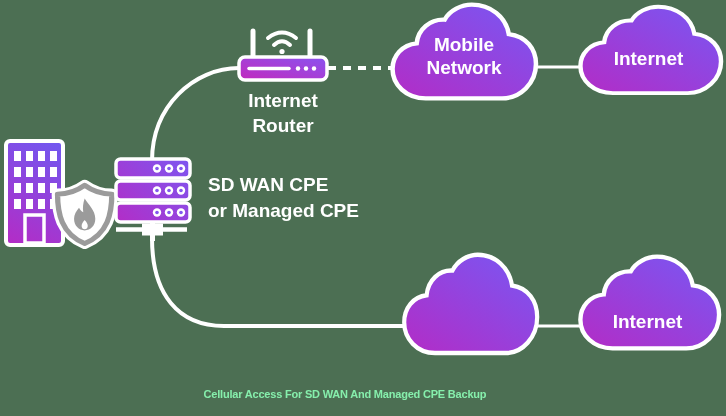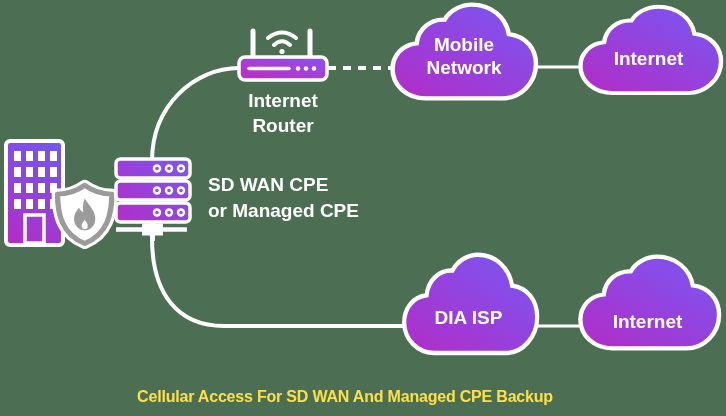--- a/index.html
+++ b/index.html
@@ -10,22 +10,22 @@
   }
   .stage svg{position:absolute;left:0;top:0;}
   .label{
     position:absolute;color:#ffffff;white-space:pre-line;
     font-family:"Liberation Sans",sans-serif;
   }
   .bold{font-weight:bold;}
   .semi{font-weight:600;}
   .ctr{text-align:center;}
   .caption{
-    position:absolute;color:#fde047;font-weight:bold;font-style:normal;
-    font-size:16px;letter-spacing:-0.2px;text-align:center;
+    position:absolute;color:#86efac;font-weight:bold;font-style:normal;
+    font-size:11px;letter-spacing:-0.2px;text-align:center;
   }
 </style>
 </head>
 <body>
 
 <div class="stage">
 
   <svg width="726" height="416" viewBox="0 0 726 416">
     <defs>
       <linearGradient id="gradCloud" x1="0" y1="1" x2="0.9" y2="0">
@@ -149,19 +149,18 @@
 or Managed CPE</div>
 
   <div class="label bold ctr" style="left:213px;top:88px;width:140px;font-size:19px;line-height:25px;">Internet
 Router</div>
 
   <div class="label semi ctr" style="left:390px;top:33px;width:148px;font-size:19px;line-height:23px;">Mobile
 Network</div>
 
   <div class="label semi ctr" style="left:576px;top:47px;width:145px;font-size:19px;line-height:23px;">Internet</div>
 
-  <div class="label semi ctr" style="left:400px;top:306px;width:137px;font-size:19px;line-height:23px;">DIA ISP</div>
 
   <div class="label semi ctr" style="left:576px;top:310px;width:143px;font-size:19px;line-height:23px;">Internet</div>
 
   <div class="caption" style="left:25px;top:388px;width:640px;">Cellular Access For SD WAN And Managed CPE Backup</div>
 
 </div>
 
 </body></html>

